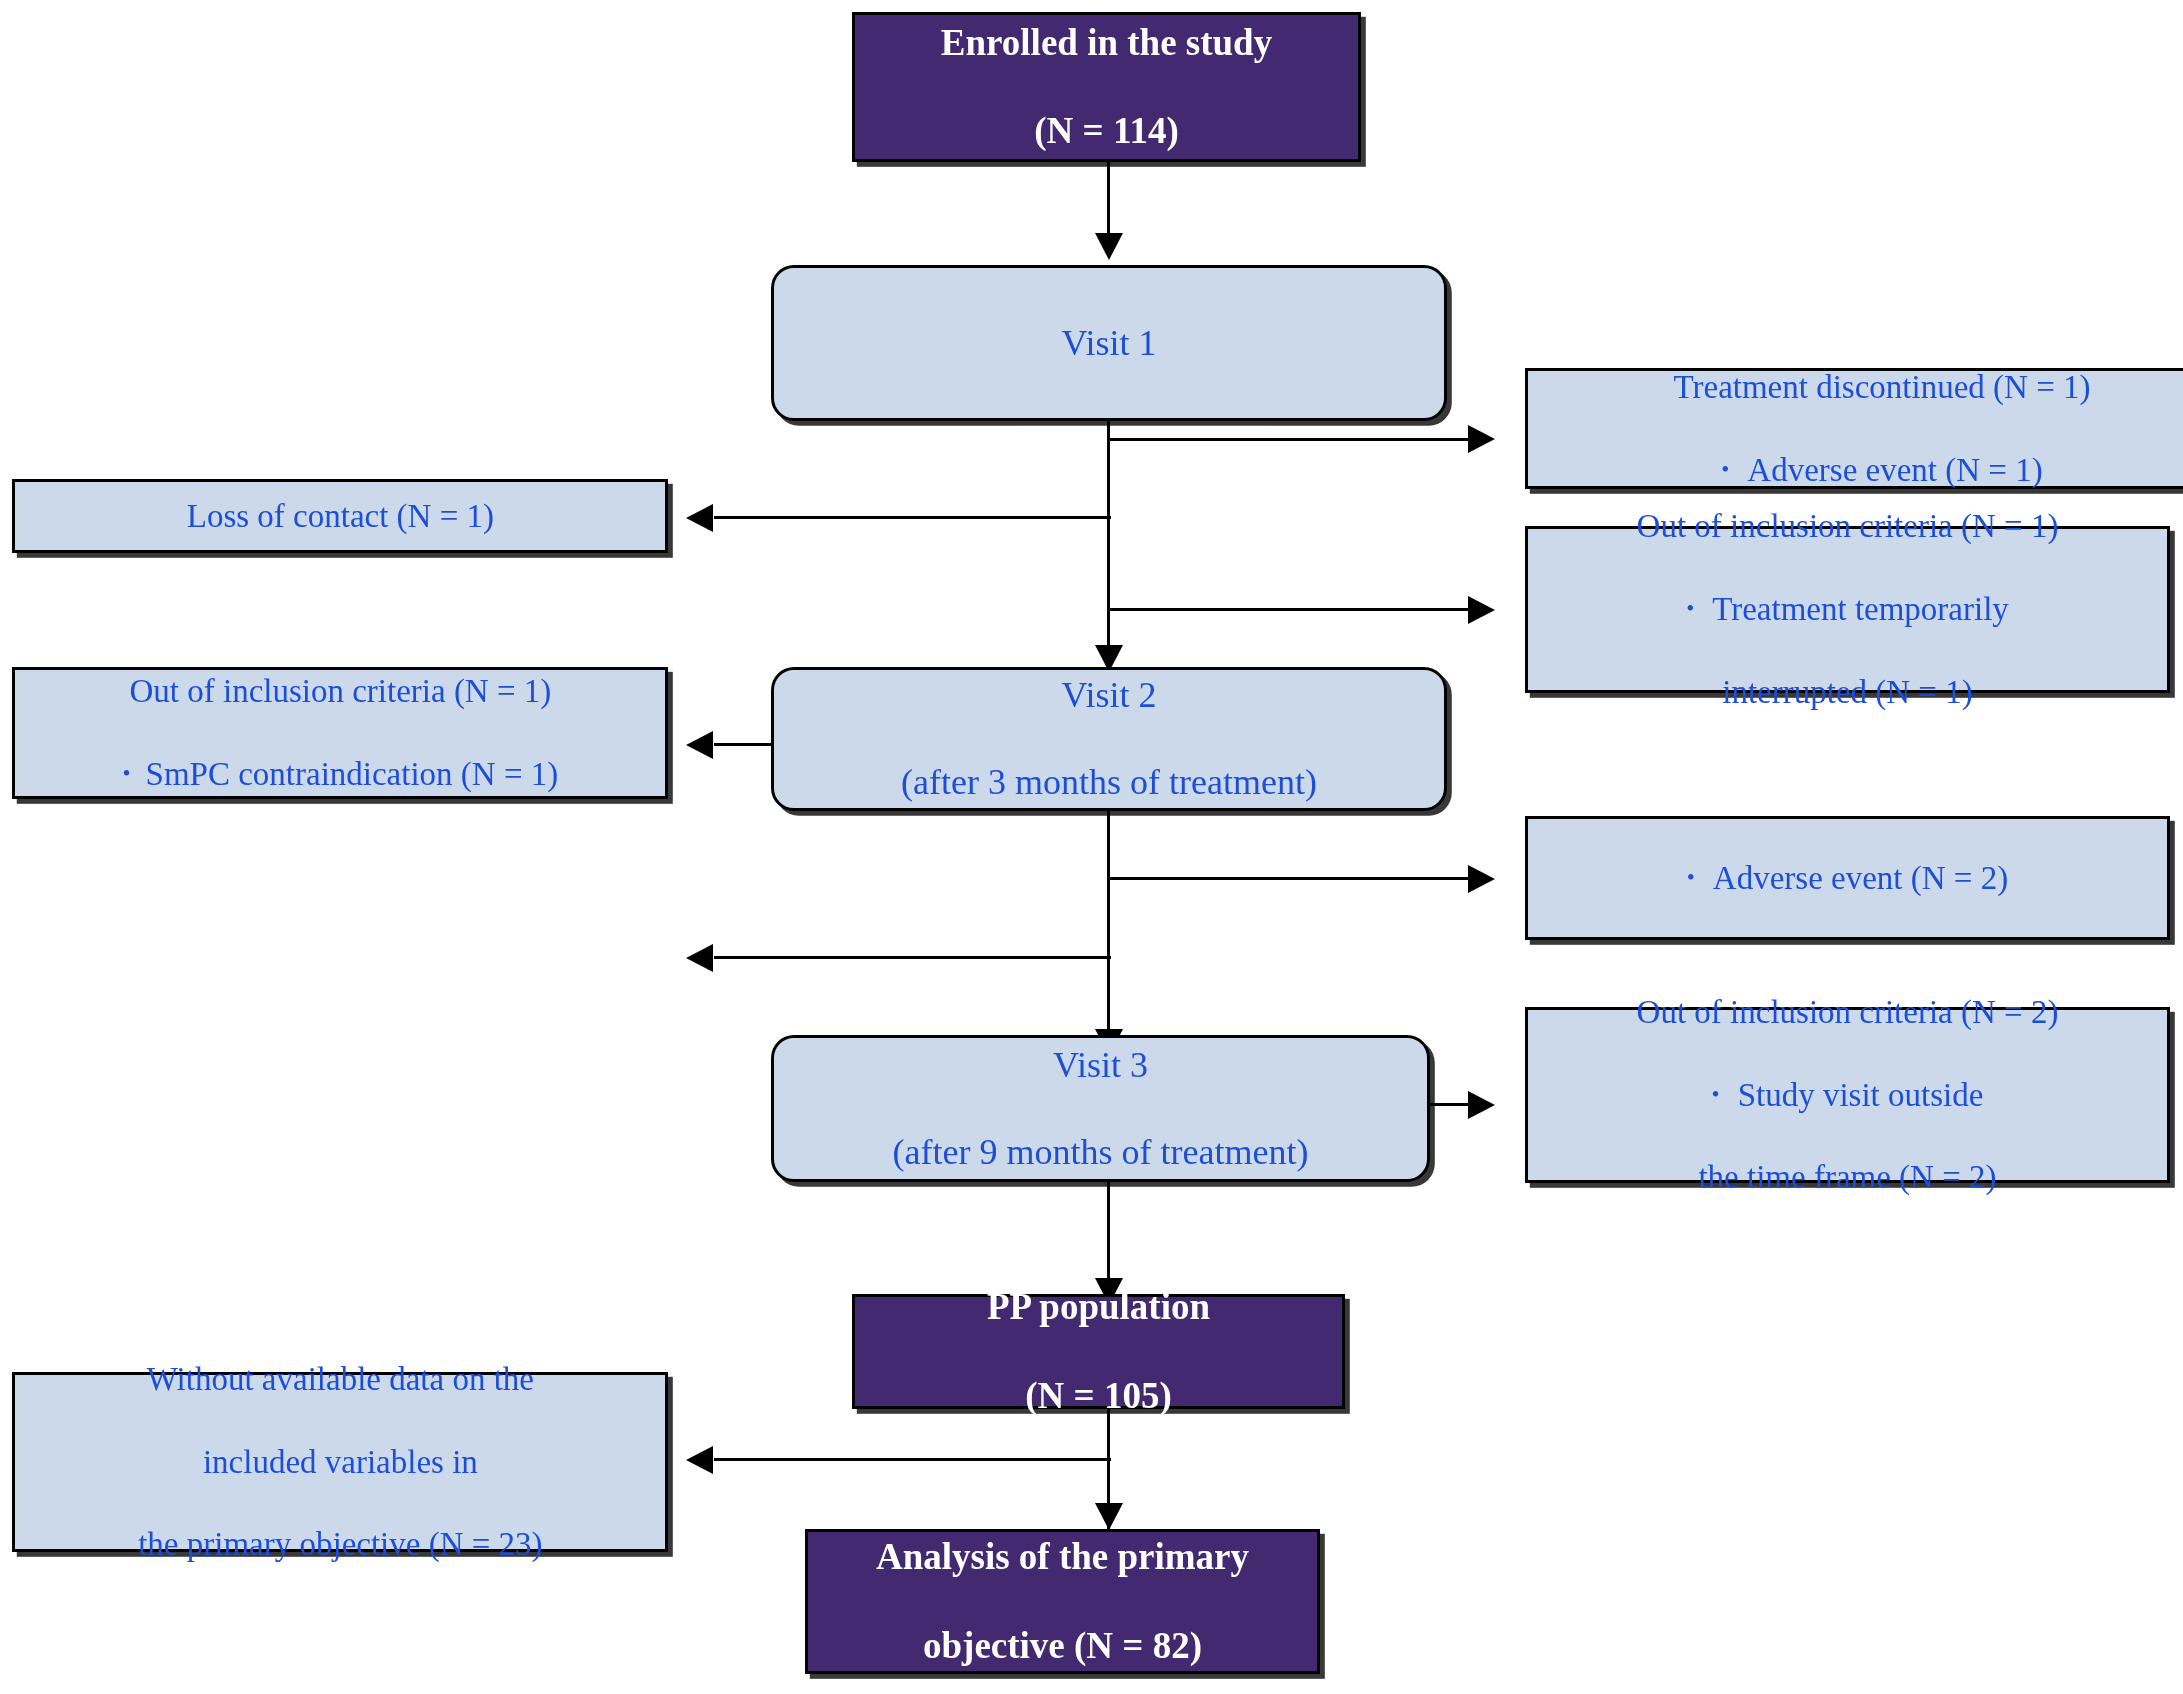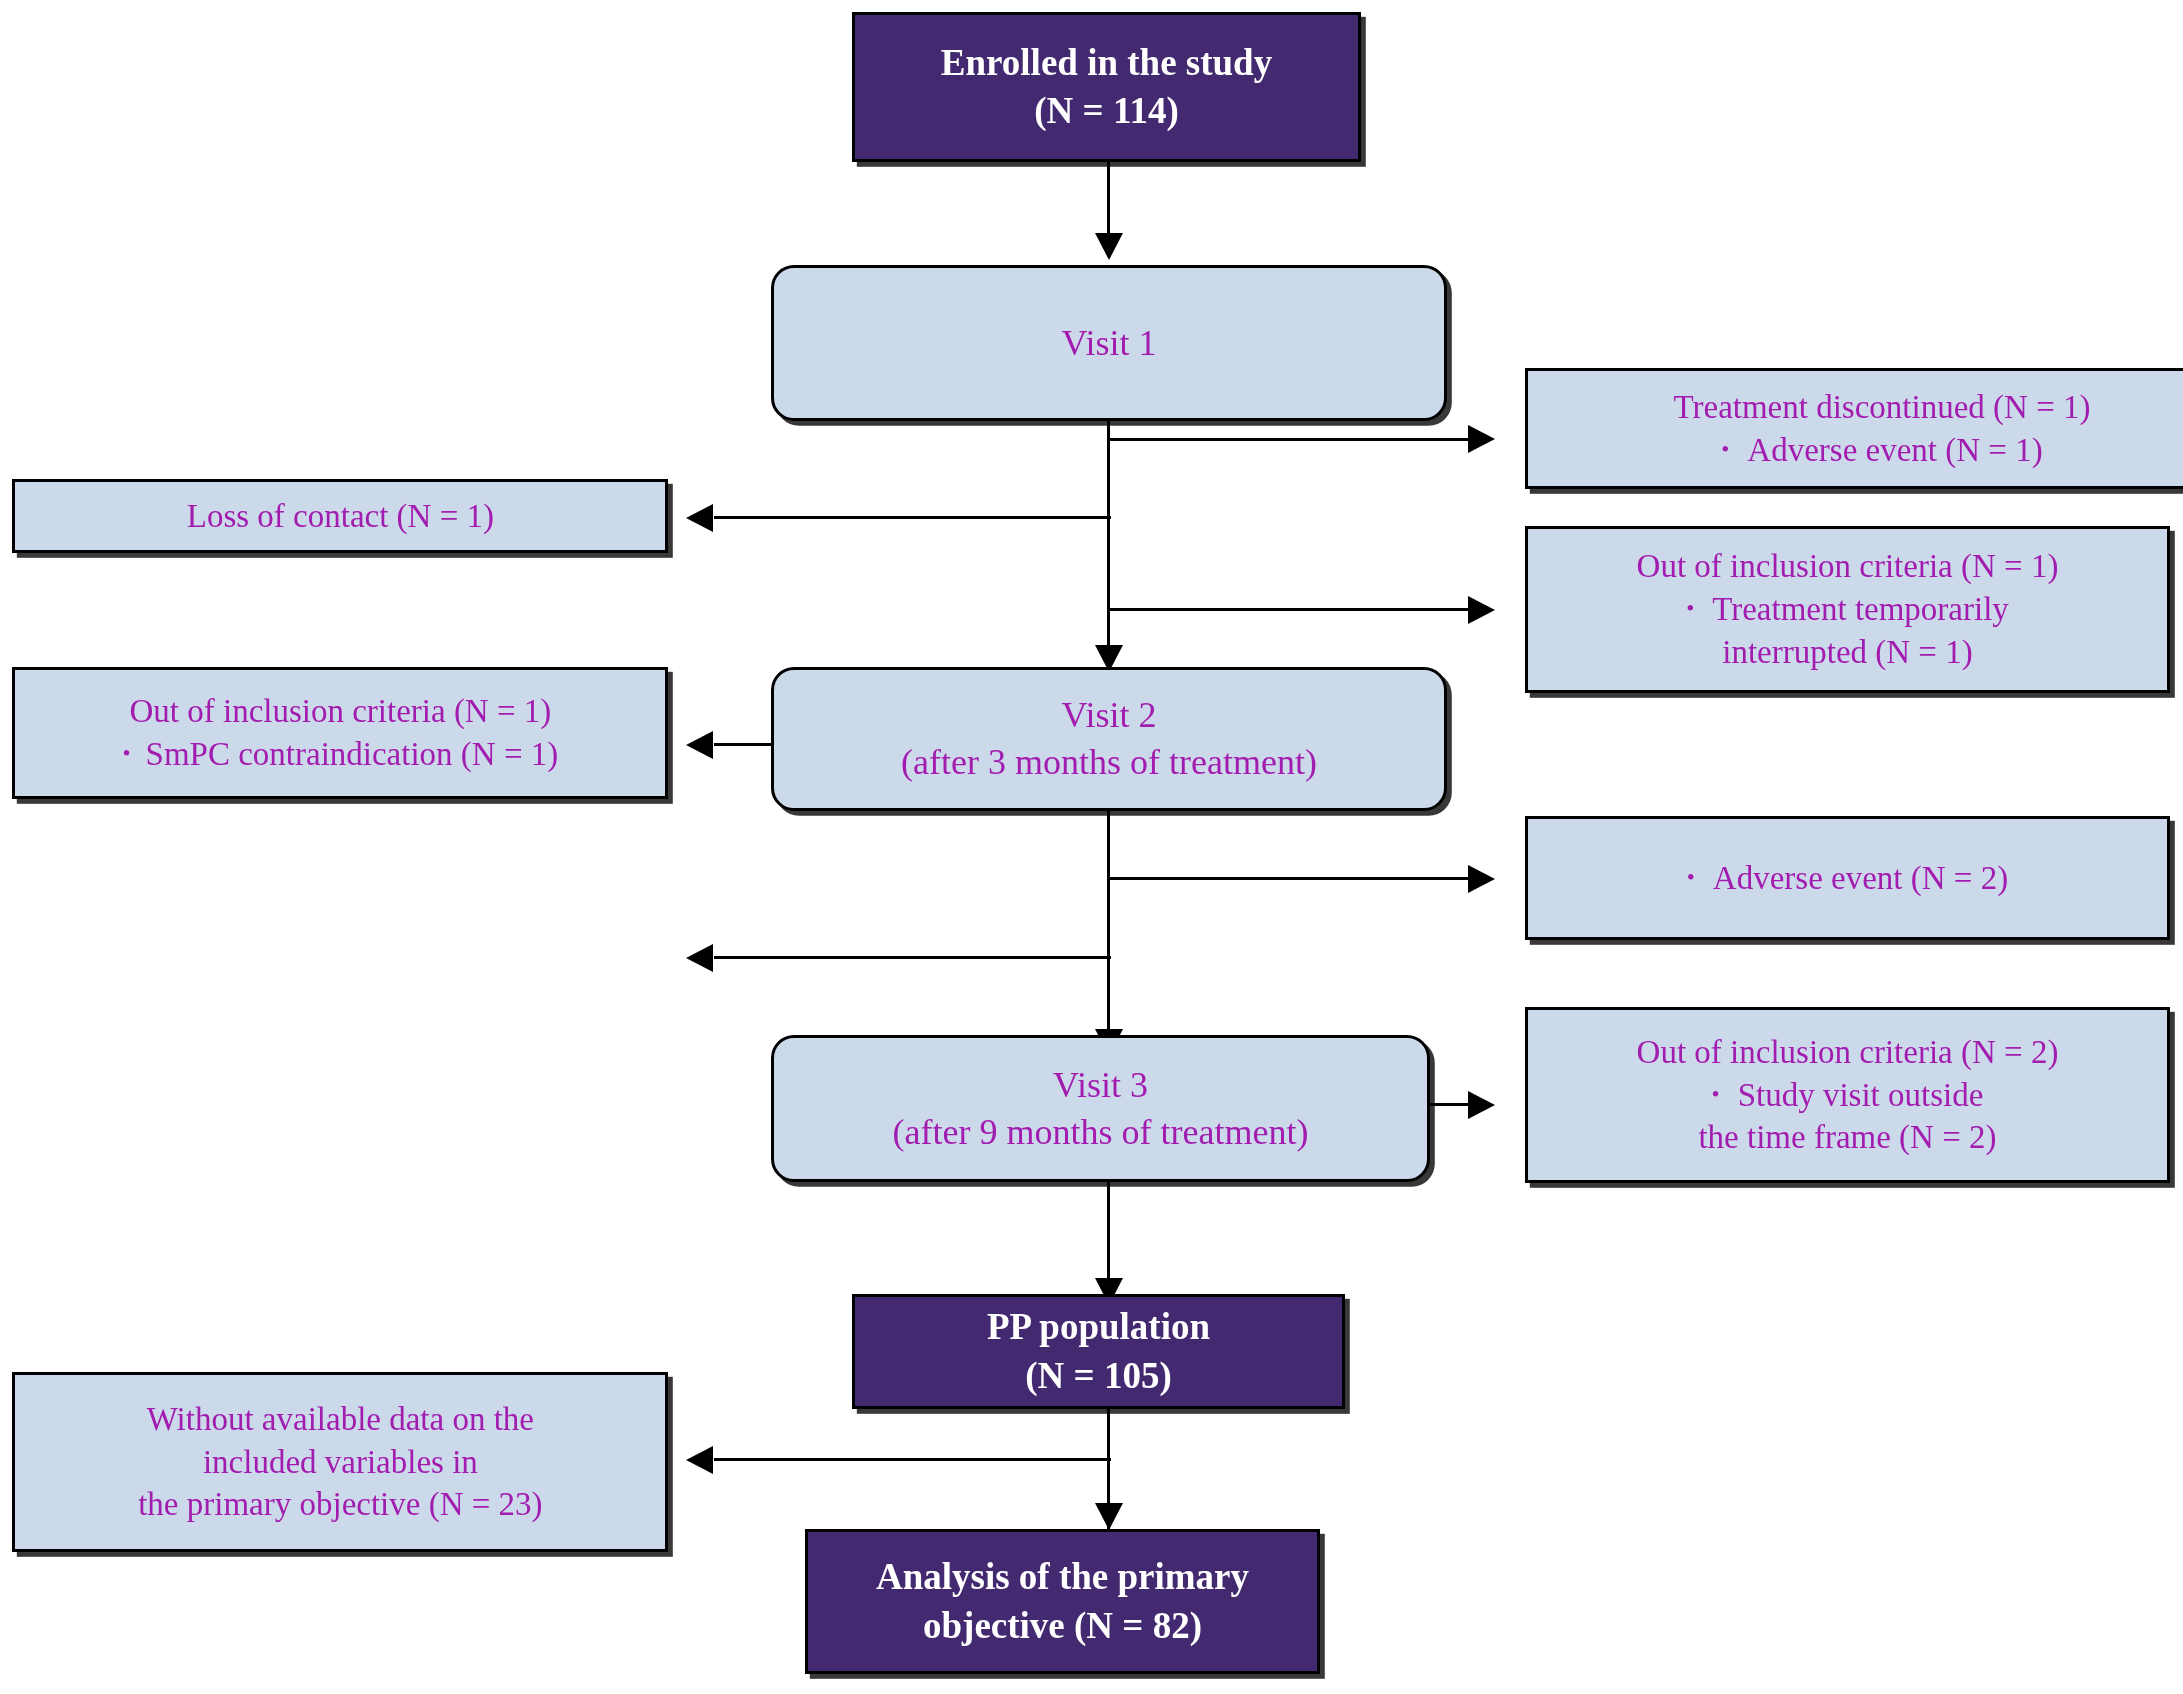--- a/index.html
+++ b/index.html
@@ -21,24 +21,25 @@
     position: absolute;
     box-sizing: border-box;
     display: flex;
     flex-direction: column;
     align-items: center;
     justify-content: center;
     text-align: center;
     border: 3.4px solid #000000;
     box-shadow: 4.8px 4.8px 0 0 rgba(0,0,0,0.78);
     line-height: 1.30;
+    gap: 40px;
   }
   .node.blue {
     background: #ccd9ea;
-    color: #a21caf;
+    color: #1d4ed8;
   }
   .node.purple {
     background: #432a70;
     color: #ffffff;
     font-weight: bold;
   }
   .node.round {
     border-radius: 23px;
   }
   .line { display: block; white-space: nowrap; }

